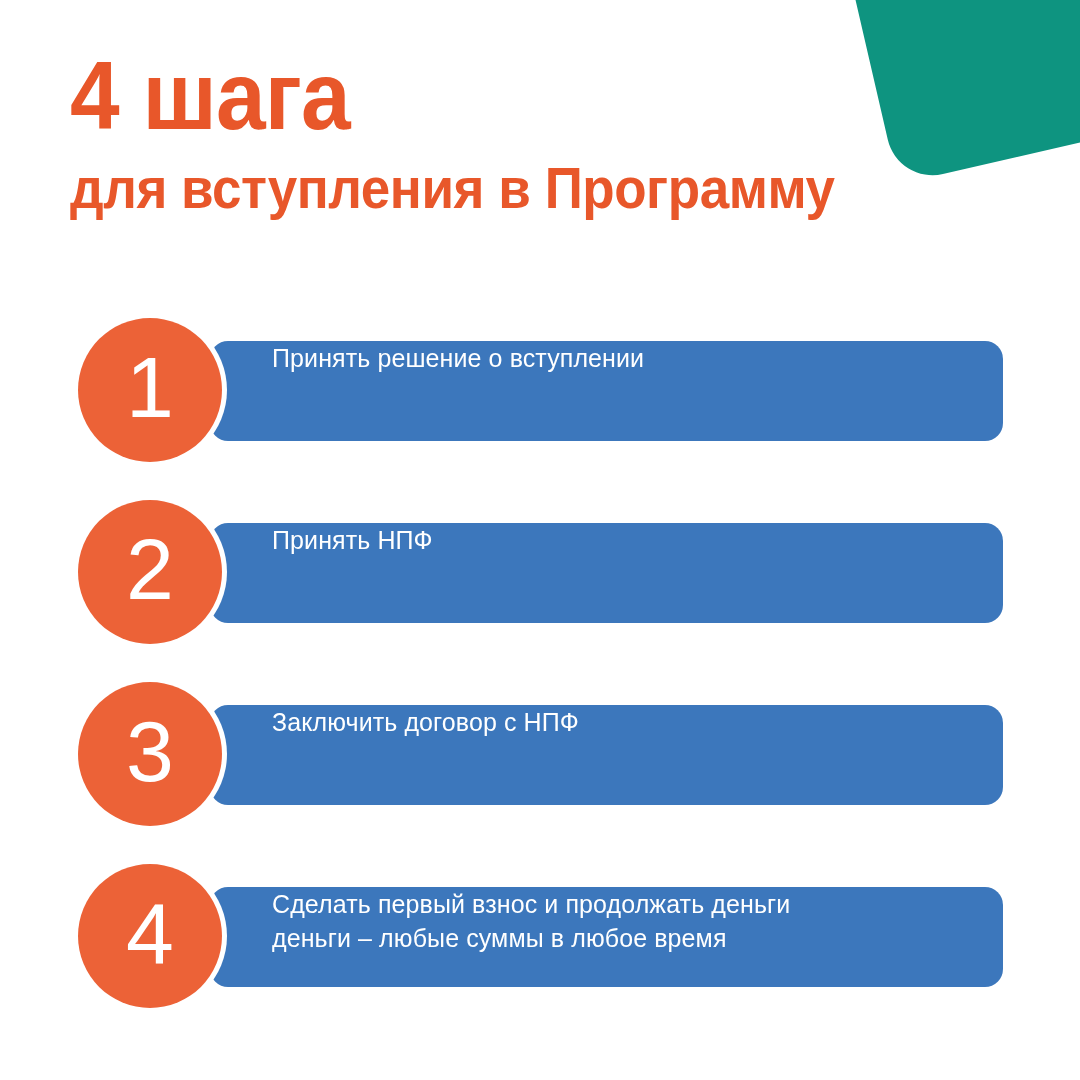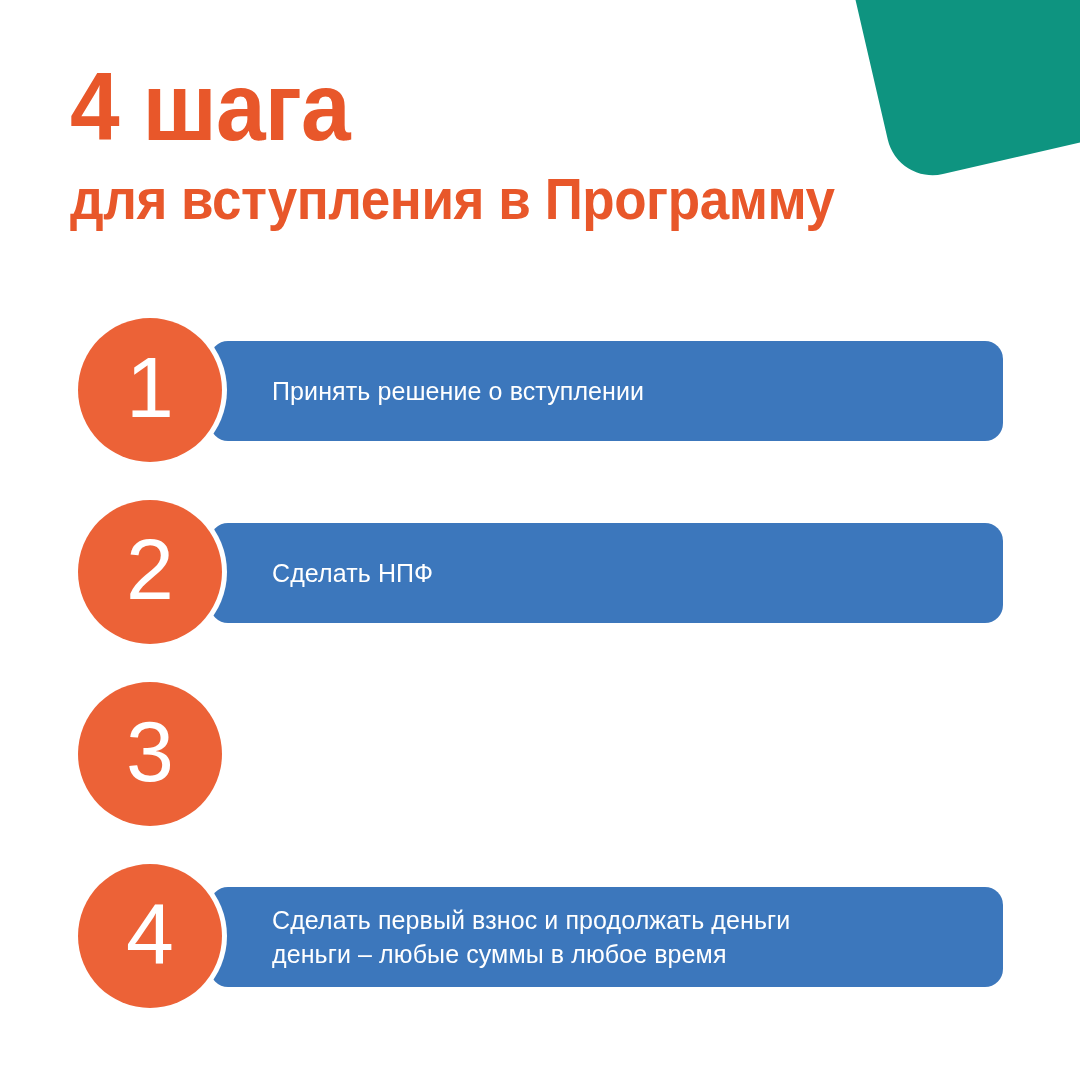--- a/index.html
+++ b/index.html
@@ -31,21 +31,21 @@
     border-radius: 46px;
     transform: rotate(-13deg);
     transform-origin: center center;
     pointer-events: none;
   }
 
   
   .headline {
     position: absolute;
     left: 70px;
-    top: 58px;
+    top: 47px;
     width: 900px;
   }
   .headline-main {
     margin: 0;
     color: #e8572a;
     font-size: 96px;
     line-height: 1.02;
     font-weight: 700;
     letter-spacing: -1px;
     font-family: "Liberation Sans Narrow", "Liberation Sans", sans-serif;
@@ -84,21 +84,20 @@
 
   .step-bar {
     position: absolute;
     left: 210px;
     right: 77px;
     top: 23px;
     height: 100px;
     background: #3c77bc;
     border-radius: 18px;
     display: flex;
-    align-items: center;
     box-sizing: border-box;
     padding-left: 62px;
     padding-right: 40px;
   }
   .step-text {
     color: #ffffff;
     font-size: 25px;
     line-height: 1.36;
     font-weight: 400;
     letter-spacing: 0.1px;
@@ -147,28 +146,31 @@
       <div class="step-bar">
         <span class="step-text">Принять решение о вступлении</span>
       </div>
       <div class="step-badge">
         <span class="step-number">1</span>
       </div>
     </div>
 
     <div class="step-row">
       <div class="step-bar">
-        <span class="step-text">Сделать НПФ</span>
+        <span class="step-text">Принять НПФ</span>
       </div>
       <div class="step-badge">
         <span class="step-number">2</span>
       </div>
     </div>
 
     <div class="step-row">
+      <div class="step-bar">
+        <span class="step-text">Заключить договор с НПФ</span>
+      </div>
       <div class="step-badge">
         <span class="step-number">3</span>
       </div>
     </div>
 
     <div class="step-row">
       <div class="step-bar">
         <span class="step-text">Сделать первый взнос и продолжать деньги
 деньги – любые суммы в любое время</span>
       </div>

